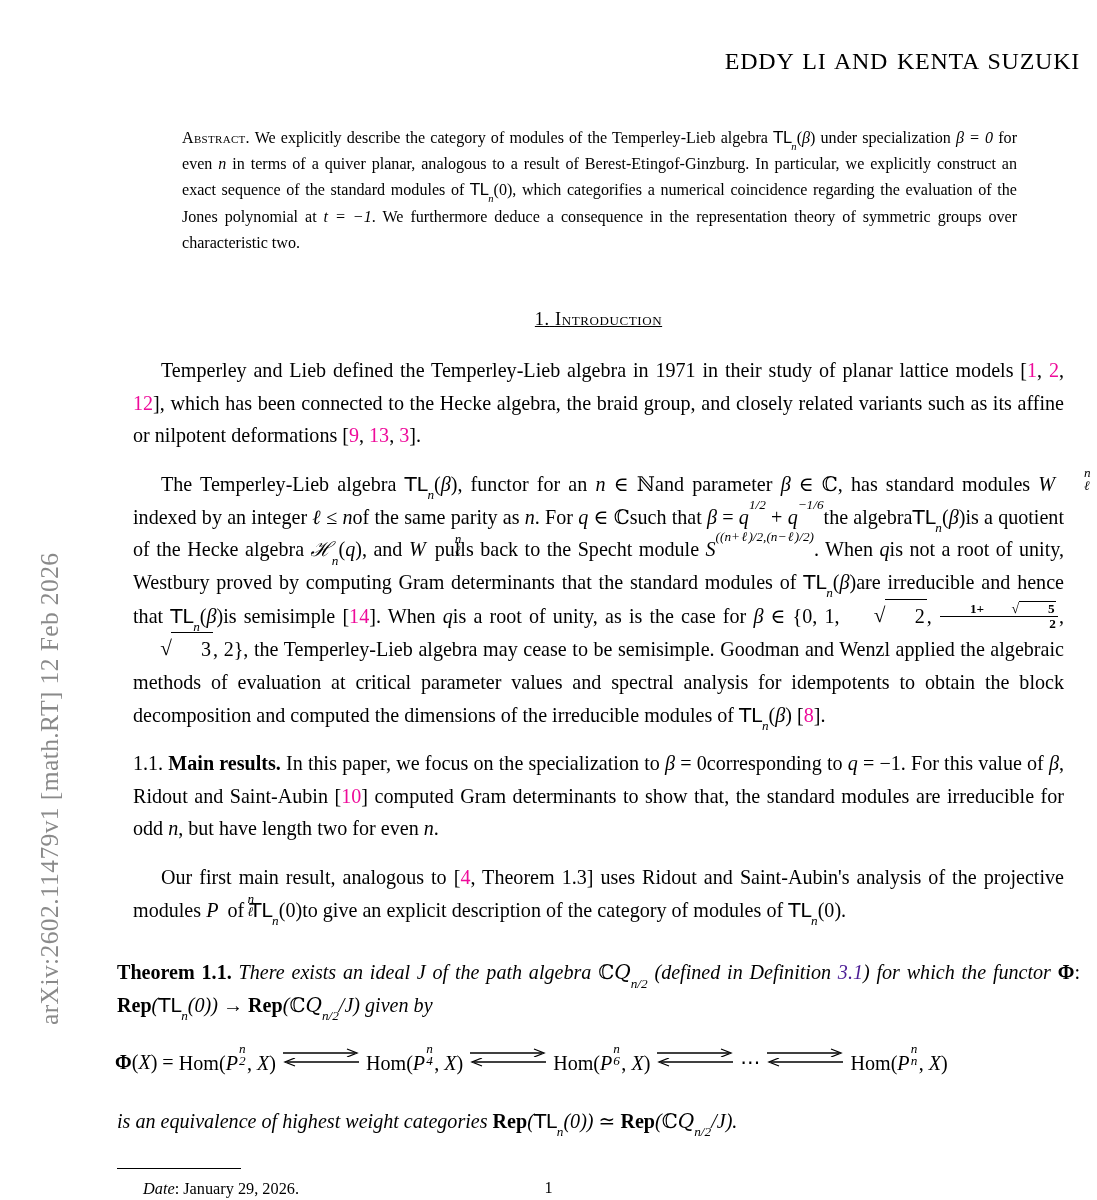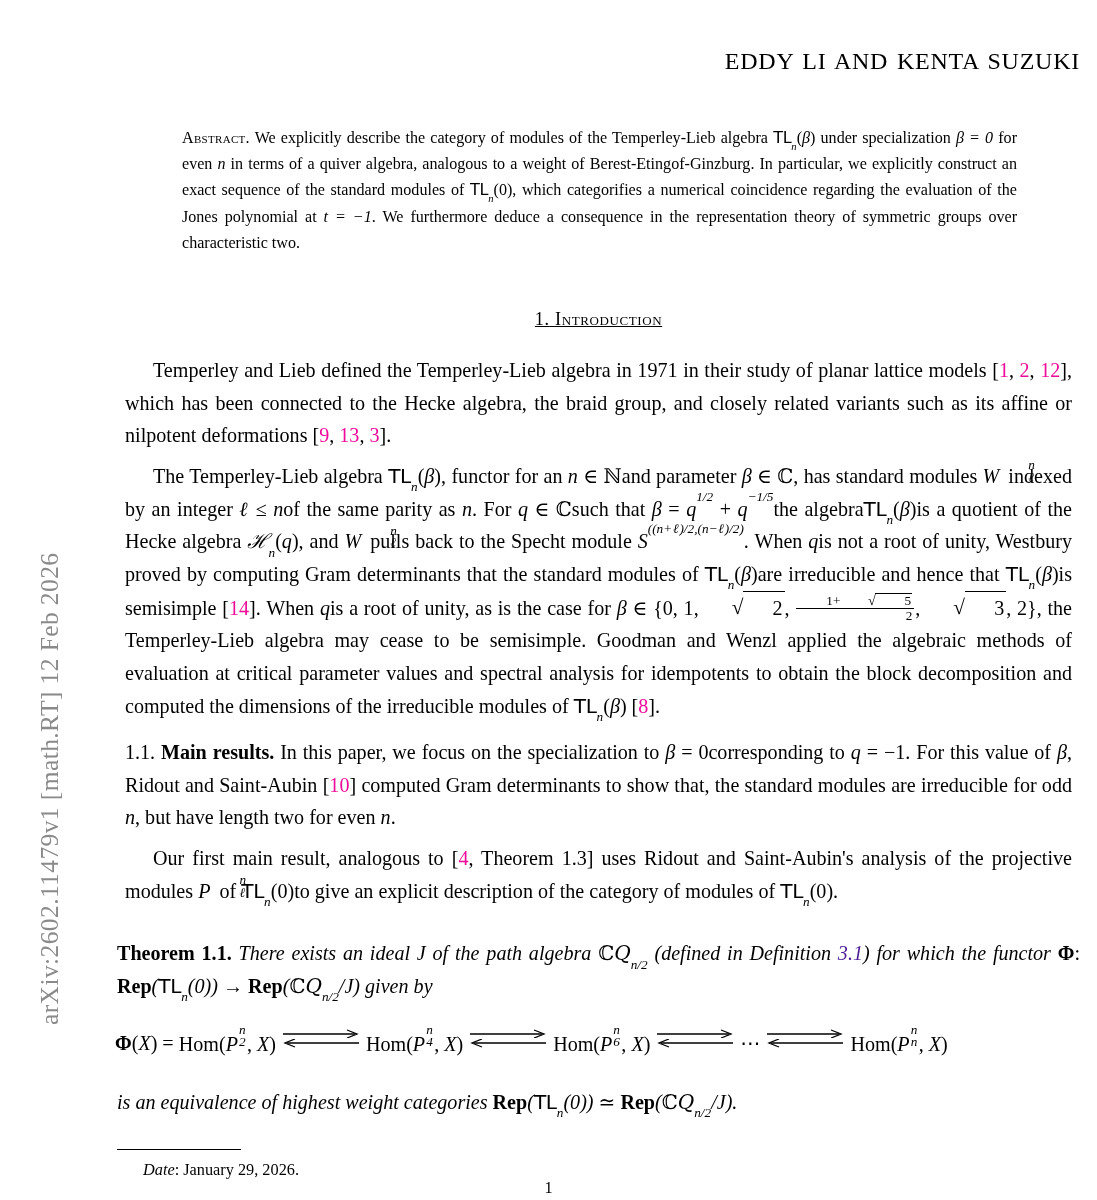--- a/index.html
+++ b/index.html
@@ -91,21 +91,21 @@
 
   
   .body {
     margin-top: 24px;
     font-size: 20.1px;
     line-height: 1.625;
     text-align: justify;
     text-justify: inter-word;
   }
   .body p {
-    margin: 8px;
+    margin: 16px;
     text-indent: 28px;
   }
   .body p.noindent { text-indent: 0; }
   .body p.gap { margin-top: 14px; }
 
   
   .mi { font-style: italic; font-family: "Liberation Serif", "DejaVu Serif", serif; }
   .mup { font-style: normal; }
   .sf { font-family: "DejaVu Sans", "Liberation Sans", sans-serif; font-style: normal; letter-spacing: -0.3px; }
   .cal { font-family: "Liberation Serif", "DejaVu Serif", serif; font-style: italic; }
@@ -163,20 +163,21 @@
   }
 
   
   .frac {
     display: inline-block;
     vertical-align: -0.42em;
     text-align: right;
     font-size: 0.66em;
     line-height: 1.06;
     margin: 0 1px;
+    font-weight: bold;
   }
   .frac .num { display: block; padding: 0 2px; }
   .frac .den { display: block; border-top: 1.05px solid #000; padding: 0 2px; }
 
   .cite { color: #ee0b9a; }
   .ref  { color: #4c1d95; }
 
   
   .theorem {
     margin-top: 30px;
@@ -252,21 +253,21 @@
   <div class="authors">EDDY LI AND KENTA SUZUKI</div>
 
   <div class="abstract">
     <span class="ab-head">Abstract.</span>
     <span>We explicitly describe the category of modules of the Temperley-Lieb algebra</span>
     <span><span class="sf">TL</span><sub class="mi">n</sub>(<span class="mi">β</span>)</span>
     <span>under specialization</span>
     <span class="mi">β = 0</span>
     <span>for even</span>
     <span class="mi">n</span>
-    <span>in terms of a quiver algebra, analogous to a weight of Berest-Etingof-Ginzburg. In particular, we explicitly construct an exact sequence of the standard modules of</span>
+    <span>in terms of a quiver planar, analogous to a result of Berest-Etingof-Ginzburg. In particular, we explicitly construct an exact sequence of the standard modules of</span>
     <span><span class="sf">TL</span><sub class="mi">n</sub>(0)</span><span>, which categorifies a numerical coincidence regarding the evaluation of the Jones polynomial at</span>
     <span class="mi">t = −1</span><span>. We furthermore deduce a consequence in the representation theory of symmetric groups over characteristic two.</span>
   </div>
 
   <div class="section-head">
     <span>1.</span>
     <span>Introduction</span>
   </div>
 
   <div class="body">
@@ -274,21 +275,21 @@
     <p><span>Temperley and Lieb defined the Temperley-Lieb algebra in 1971 in their study of planar lattice models [</span><span class="cite">1</span><span>, </span><span class="cite">2</span><span>, </span><span class="cite">12</span><span>], which has been connected to the Hecke algebra, the braid group, and closely related variants such as its affine or nilpotent deformations [</span><span class="cite">9</span><span>, </span><span class="cite">13</span><span>, </span><span class="cite">3</span><span>].</span></p>
 
     <p><span>The Temperley-Lieb algebra</span>
       <span><span class="sf">TL</span><sub class="mi">n</sub>(<span class="mi">β</span>)</span><span>, functor for an</span>
       <span class="mi">n</span> <span class="mup">∈</span> <span class="bb">ℕ</span><span>and parameter</span>
       <span class="mi">β</span> <span class="mup">∈</span> <span class="bb">ℂ</span><span>, has standard modules</span>
       <span><span class="mi">W</span><span class="subsup"><span class="up">n</span><span class="dn">ℓ</span></span><span class="ssgap"></span></span><span>indexed by an integer</span>
       <span class="mi">ℓ</span> <span class="mup">≤</span> <span class="mi">n</span><span>of the same parity as</span>
       <span class="mi">n</span><span>. For</span>
       <span class="mi">q</span> <span class="mup">∈</span> <span class="bb">ℂ</span><span>such that</span>
-      <span><span class="mi">β</span> = <span class="mi">q</span><sup class="mi">1/2</sup> + <span class="mi">q</span><sup class="mi">−1/5</sup></span><span>the algebra</span><span><span class="sf">TL</span><sub class="mi">n</sub>(<span class="mi">β</span>)</span><span>is a quotient of the Hecke algebra</span>
+      <span><span class="mi">β</span> = <span class="mi">q</span><sup class="mi">1/2</sup> + <span class="mi">q</span><sup class="mi">−1/6</sup></span><span>the algebra</span><span><span class="sf">TL</span><sub class="mi">n</sub>(<span class="mi">β</span>)</span><span>is a quotient of the Hecke algebra</span>
       <span><span class="cal">ℋ</span><sub class="mi">n</sub>(<span class="mi">q</span>)</span><span>, and</span>
       <span><span class="mi">W</span><span class="subsup"><span class="up">n</span><span class="dn">ℓ</span></span><span class="ssgap"></span></span><span>pulls back to the Specht module</span>
       <span><span class="mi">S</span><sup class="mi">((n+ℓ)/2,(n−ℓ)/2)</sup></span><span>. When</span>
       <span class="mi">q</span><span>is not a root of unity, Westbury proved by computing Gram determinants that the standard modules of</span>
       <span><span class="sf">TL</span><sub class="mi">n</sub>(<span class="mi">β</span>)</span><span>are irreducible and hence that</span>
       <span><span class="sf">TL</span><sub class="mi">n</sub>(<span class="mi">β</span>)</span><span>is semisimple [</span><span class="cite">14</span><span>]. When</span>
       <span class="mi">q</span><span>is a root of unity, as is the case for</span>
       <span><span class="mi">β</span> <span class="mup">∈</span> {0, 1, <span class="sqrt"><span class="radicand">2</span></span>, <span class="frac"><span class="num">1+<span class="sqrt"><span class="radicand">5</span></span></span><span class="den">2</span></span>, <span class="sqrt"><span class="radicand">3</span></span>, 2}</span><span>, the Temperley-Lieb algebra may cease to be semisimple. Goodman and Wenzl applied the algebraic methods of evaluation at critical parameter values and spectral analysis for idempotents to obtain the block decomposition and computed the dimensions of the irreducible modules of</span>
       <span><span class="sf">TL</span><sub class="mi">n</sub>(<span class="mi">β</span>)</span> [<span class="cite">8</span><span>].</span></p>
 

